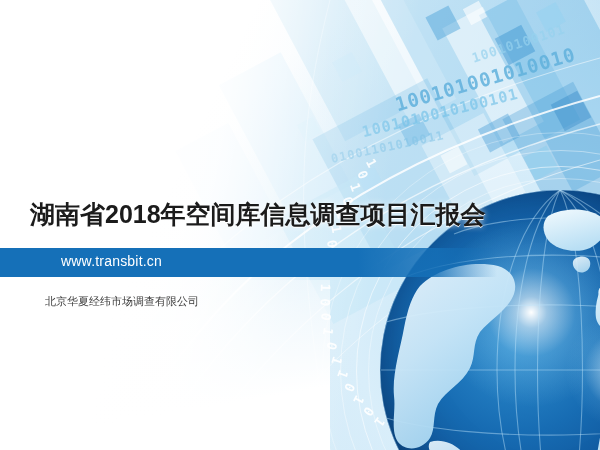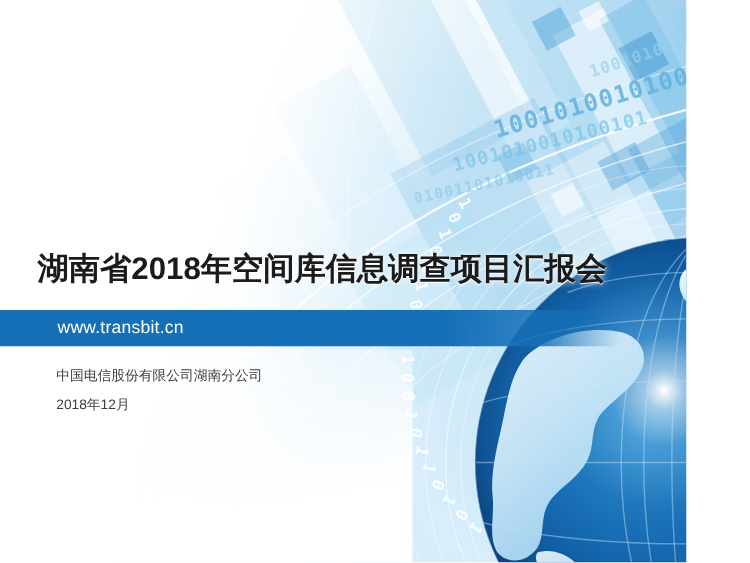--- a/index.html
+++ b/index.html
@@ -2,21 +2,21 @@
 <html><head>
 <meta charset="utf-8">
 <style>
   html, body {
     margin: 0;
     padding: 0;
     background: #ffffff;
   }
   #slide {
     position: relative;
-    width: 549px;
+    width: 600px;
     height: 450px;
     overflow: hidden;
     background: #ffffff;
     font-family: "Liberation Sans", "DejaVu Sans", sans-serif;
   }
 
   
   .bg-base {
     position: absolute;
     inset: 0;
@@ -144,21 +144,21 @@
   .urlbar {
     position: absolute;
     left: 0;
     top: 248px;
     width: 497px;
     height: 29px;
     background: linear-gradient(90deg, #1570b8 0%, #1570b8 72%, rgba(21,112,184,0.82) 88%, rgba(21,112,184,0.0) 100%);
   }
   .url-text {
     position: absolute;
-    left: 46px;
+    left: 61px;
     top: 253px;
     font-size: 14px;
     color: #ffffff;
     letter-spacing: 0.2px;
     white-space: nowrap;
   }
 
   .credits {
     position: absolute;
     left: 45px;
@@ -321,17 +321,16 @@
 
   <div class="bg-white-fade-left"></div>
   <div class="bg-white-fade-bottom"></div>
 
   <div class="title">湖南省2018年空间库信息调查项目汇报会</div>
 
   <div class="urlbar"></div>
   <div class="url-text">www.transbit.cn</div>
 
   <div class="credits">
-    <div>中国电信股份有限公司湖南分公司</div>
-    <div>2018年12月</div>
+    <div>北京华夏经纬市场调查有限公司</div>
   </div>
 
 </div>
 
 </body></html>

